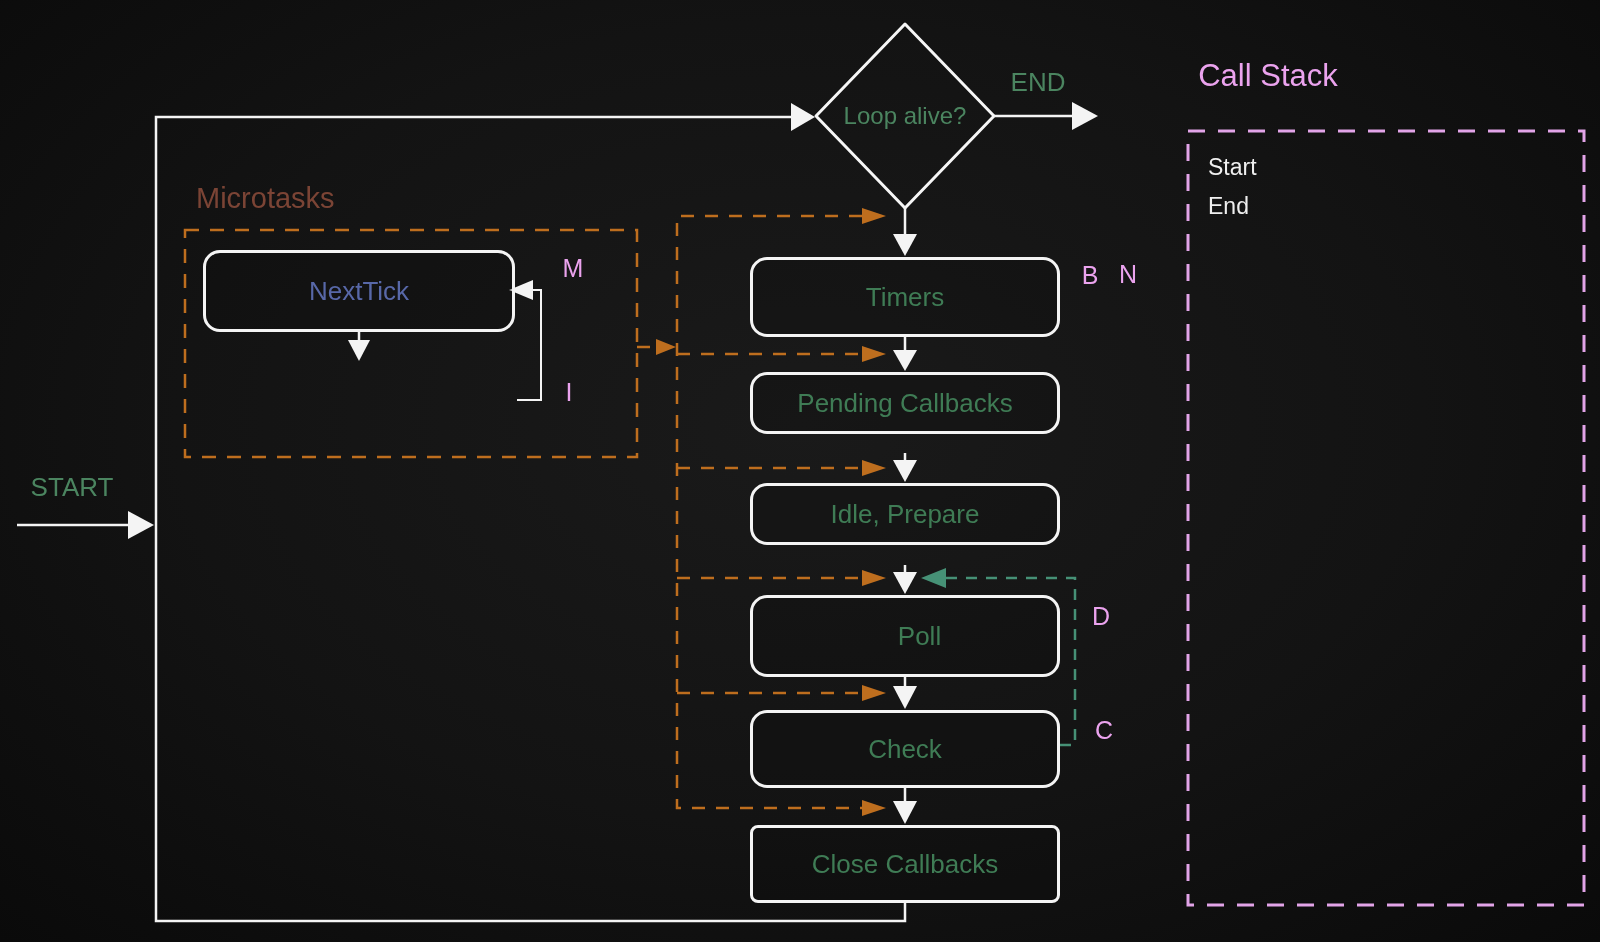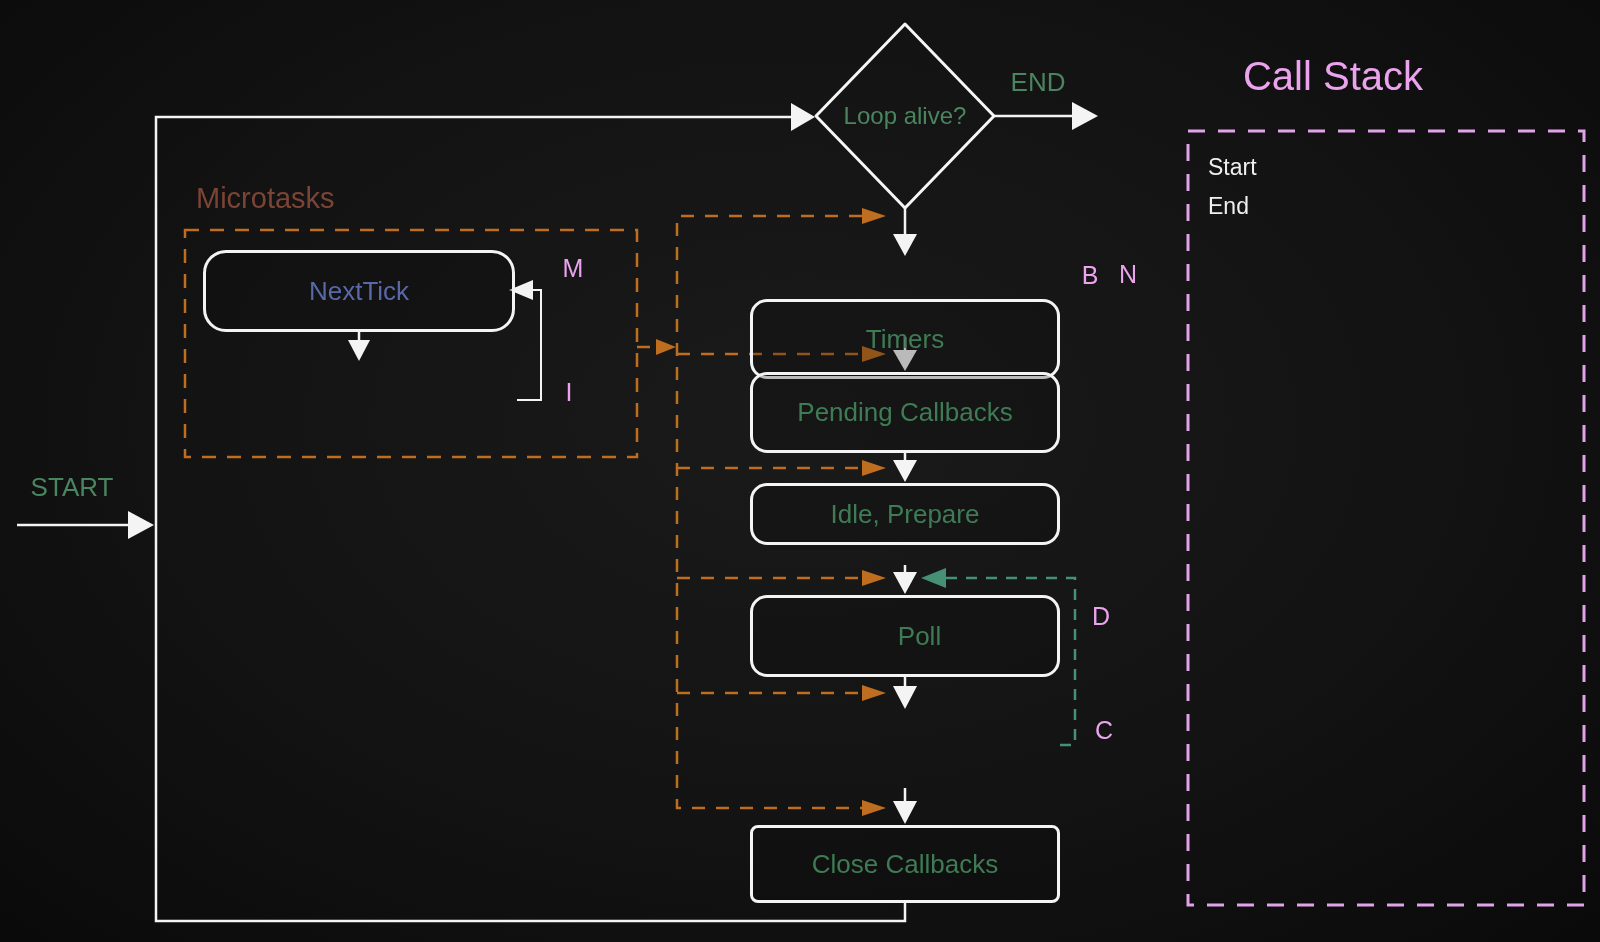--- a/index.html
+++ b/index.html
@@ -16,21 +16,21 @@
   .pink{color:#eba3ee;}
   .node{
     position:absolute;box-sizing:border-box;
     border:3px solid #f4f4f4;border-radius:17px;
     display:flex;align-items:center;justify-content:center;
     font-size:26px;background:rgba(10,10,10,.25);
   }
   .phase{left:750px;width:310px;color:#3f7c55;}
   .micro{left:203px;width:312px;color:#5868a8;}
   .title-micro{position:absolute;left:196px;top:182px;color:#7b4435;font-size:29px;}
-  .title-stack{position:absolute;left:1333px;top:76px;transform:translate(-50%,-50%);color:#eba3ee;font-size:40px;}
+  .title-stack{position:absolute;left:1268px;top:76px;transform:translate(-50%,-50%);color:#eba3ee;font-size:31px;}
   .stack-item{position:absolute;left:1208px;transform:translateY(-50%);color:#efefef;font-size:23px;}
   .ann{font-size:25px;}
   .big{font-size:26px;}
 </style>
 </head>
 <body>
 
 <div id="stage">
 
   <svg id="wires" viewBox="0 0 1600 942">
@@ -89,35 +89,38 @@
     <rect x="1188" y="131" width="396" height="774" fill="none" stroke="#e2a4e8" stroke-width="3" stroke-dasharray="17 13"></rect>
   </svg>
 
   <div class="lbl green big" style="left:72px;top:487px;">START</div>
   <div class="lbl green big" style="left:1038px;top:82px;">END</div>
   <div class="lbl green" style="left:905px;top:116px;font-size:24px;">Loop alive?</div>
 
   <div class="title-micro">Microtasks</div>
   <div class="title-stack">Call Stack</div>
 
-  <div class="node micro" style="top:250px;height:82px;border-radius:23px;">
+  <div class="node micro" style="top:250px;height:82px;">
     <span>NextTick</span>
   </div>
 
-  <div class="node phase" style="top:257px;height:80px;margin-top:42px;">
+  <div class="node phase" style="top:257px;height:80px;">
     <span>Timers</span>
   </div>
-  <div class="node phase" style="top:372px;height:81px;">
+  <div class="node phase" style="top:372px;height:62px;">
     <span>Pending Callbacks</span>
   </div>
   <div class="node phase" style="top:483px;height:62px;">
     <span>Idle, Prepare</span>
   </div>
   <div class="node phase" style="top:595px;height:82px;padding-left:29px;">
     <span>Poll</span>
+  </div>
+  <div class="node phase" style="top:710px;height:78px;">
+    <span>Check</span>
   </div>
   <div class="node phase" style="top:825px;height:78px;border-radius:8px;">
     <span>Close Callbacks</span>
   </div>
 
   <div class="lbl pink ann" style="left:573px;top:268px;">M</div>
   <div class="lbl pink ann" style="left:569px;top:392px;">I</div>
   <div class="lbl pink ann" style="left:1090px;top:275px;">B</div>
   <div class="lbl pink ann" style="left:1128px;top:274px;">N</div>
   <div class="lbl pink ann" style="left:1101px;top:616px;">D</div>

